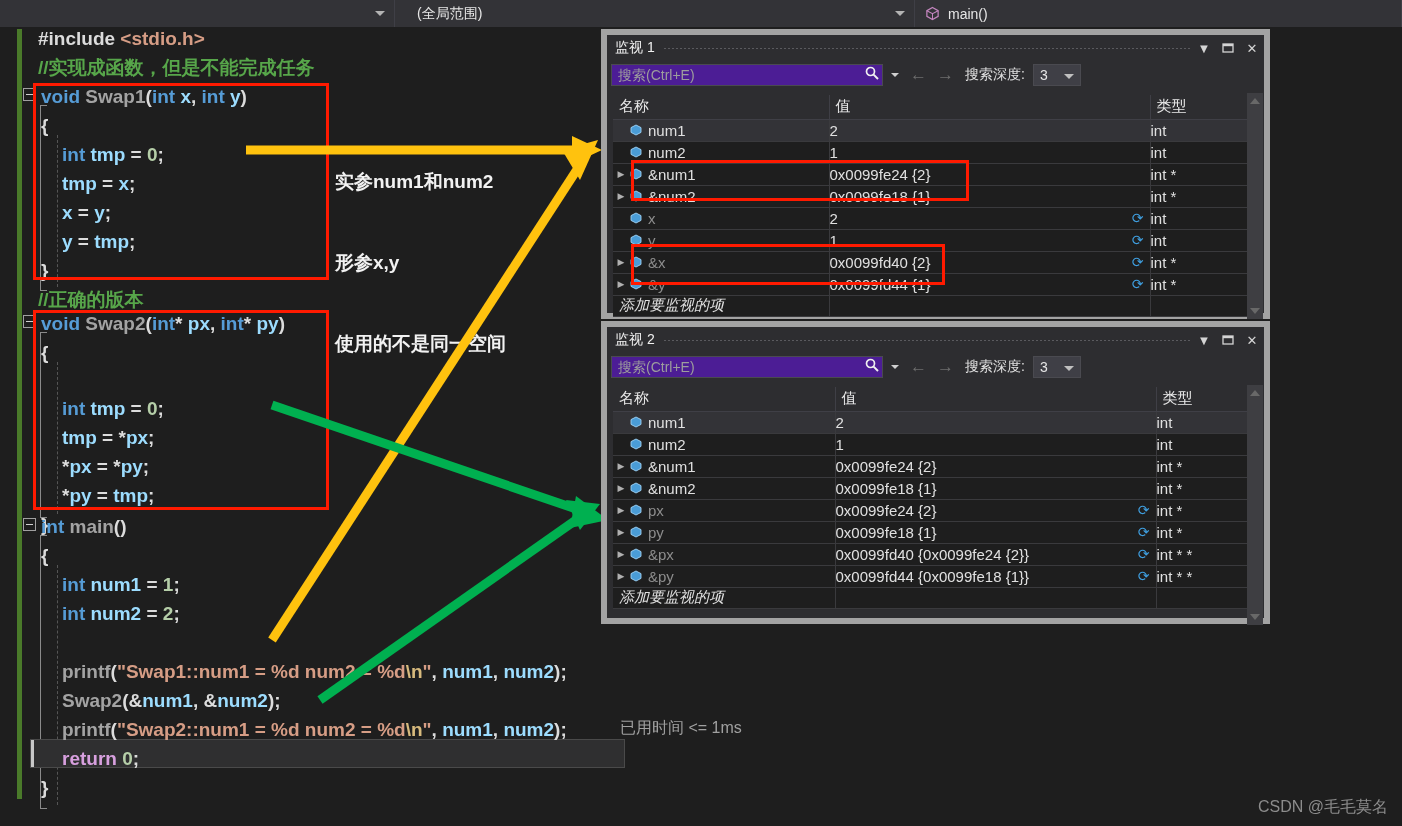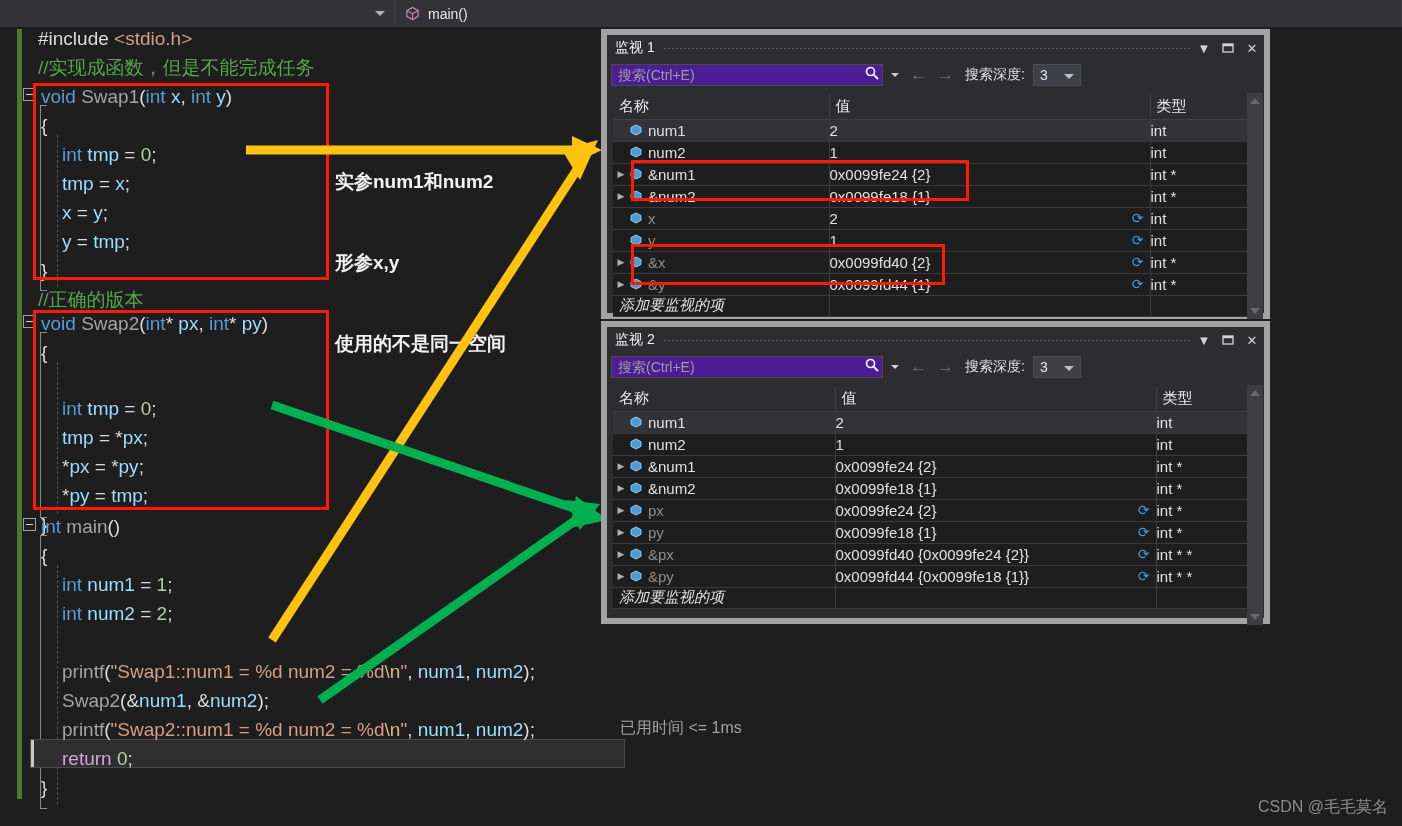--- a/index.html
+++ b/index.html
@@ -23,21 +23,21 @@
                  width: 0; height: 0; border-left: 5px solid transparent;
                  border-right: 5px solid transparent; border-top: 5px solid #b4b4b4; }
   .method-icon { display: inline-block; width: 15px; height: 15px; }
 
   
   #editor { position: absolute; top: 27px; left: 0; width: 1402px; height: 799px;
             background: #1e1e1e; }
   .gutter-indicator { position: absolute; left: 17px; width: 5px; background: #4a7a2a; }
   .code-line { position: absolute; left: 0; white-space: pre;
                font-family: "Liberation Sans", "DejaVu Sans", sans-serif;
-               font-size: 19px; line-height: 29px; color: #dcdcdc; }
+               font-size: 19px; line-height: 29px; color: #dcdcdc; font-weight: bold; }
   .indent-guide { position: absolute; border-left: 1px dashed #555; }
   .brace-bracket { position: absolute; border-left: 1px solid #8a8a8a;
                    border-top: 1px solid #8a8a8a; border-bottom: 1px solid #8a8a8a; }
 
   .kw      { color: #569cd6; }   
   .kw2     { color: #d8a0df; }   
   .fn      { color: #a3a3a3; }   
   .var     { color: #9cdcfe; }   
   .num     { color: #b5cea8; }   
   .str     { color: #d69d85; }   
@@ -139,20 +139,24 @@
 </head>
 <body>
 
 <div id="root">
 
   <div class="navbar">
     <div class="nav-combo first">
       <span></span>
       <span class="combo-arrow"></span>
     </div>
+    <div class="nav-combo second">
+      <span>(全局范围)</span>
+      <span class="combo-arrow"></span>
+    </div>
     <div class="nav-combo third">
       <span class="method-icon">
         <svg viewBox="0 0 16 16" width="15" height="15">
           <path d="M8 1.5 L14 5 L14 11 L8 14.5 L2 11 L2 5 Z" fill="none" stroke="#c586c0" stroke-width="1.3"></path>
           <path d="M2 5 L8 8.3 L14 5 M8 8.3 L8 14.5" fill="none" stroke="#c586c0" stroke-width="1.1"></path>
         </svg>
       </span>
       <span>main()</span>
     </div>
   </div>

